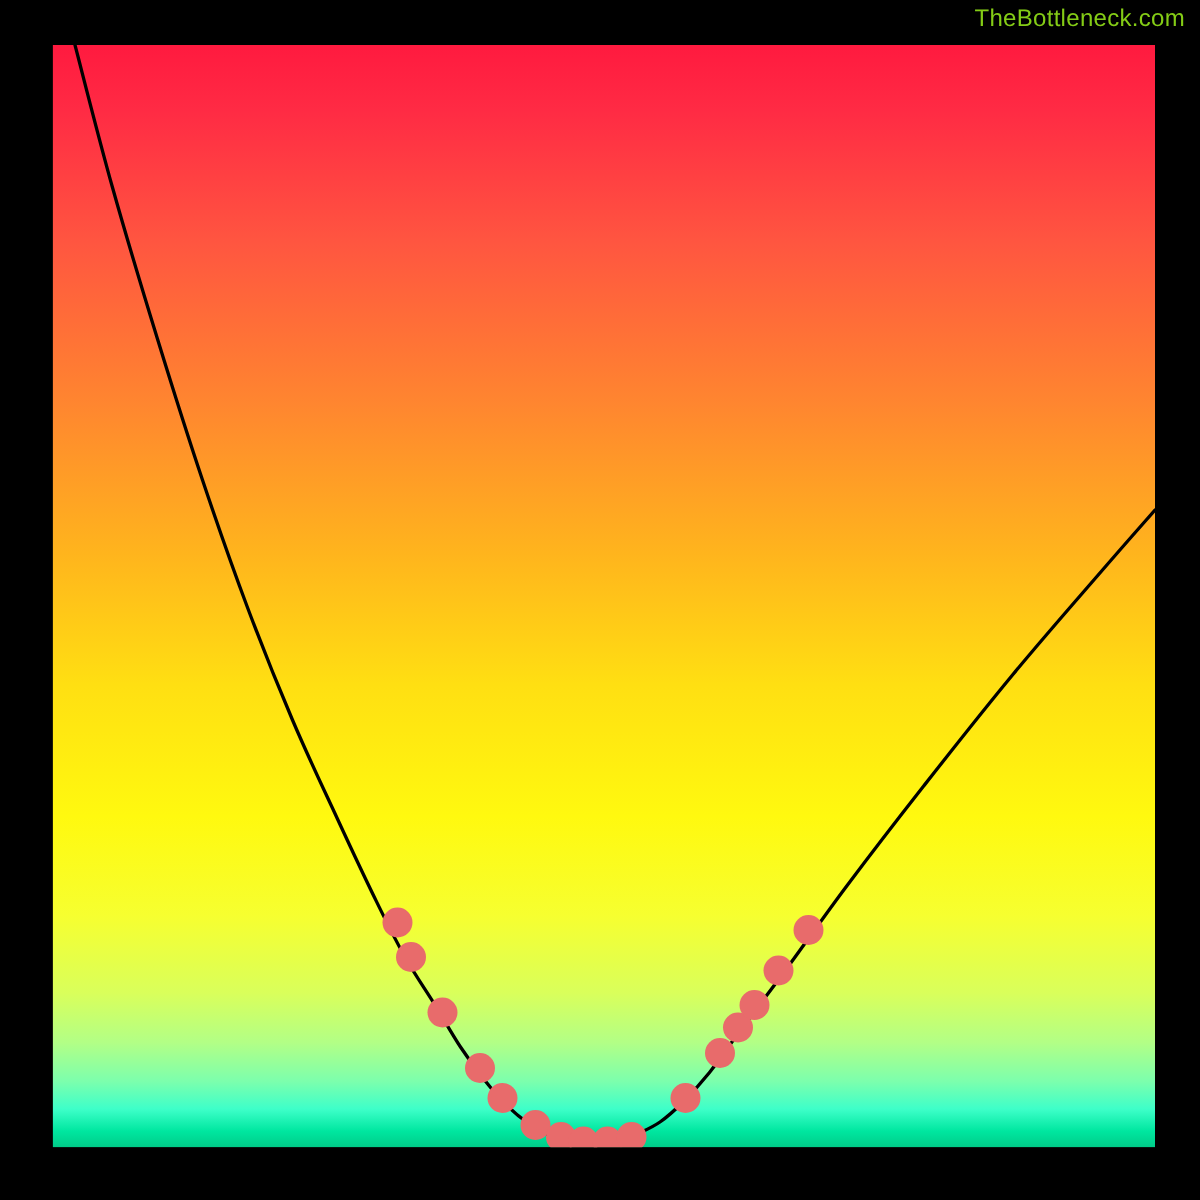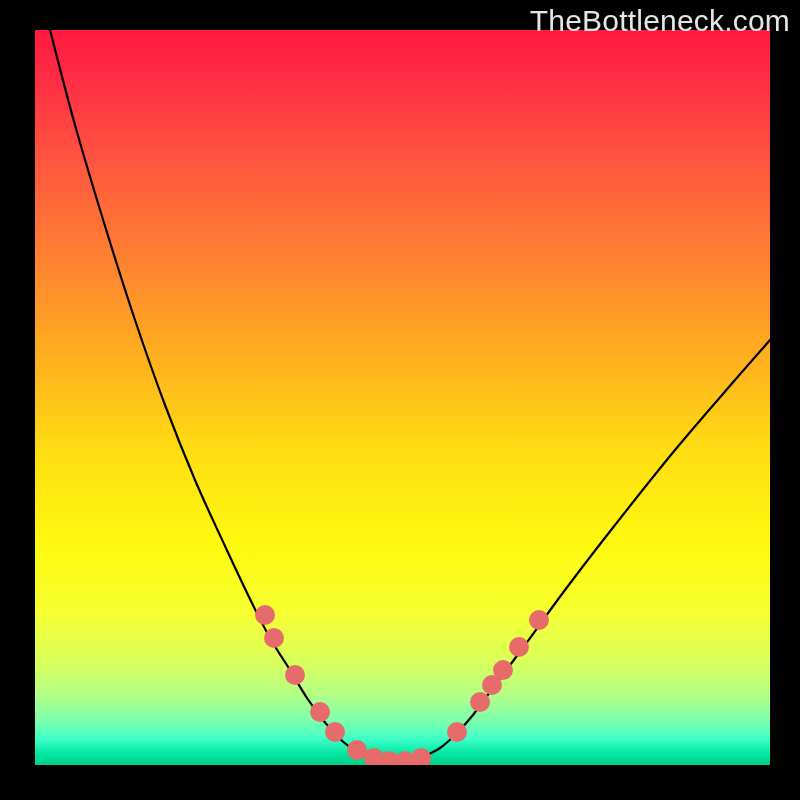--- a/index.html
+++ b/index.html
@@ -16,22 +16,22 @@
     left: 0;
     top: 0;
     width: 800px;
     height: 800px;
     background: #000;
   }
   .watermark {
     position: absolute;
     top: 4px;
     right: 10px;
-    color: #e5e5e5;
-    font-size: 30px;
+    color: #84cc16;
+    font-size: 16px;
     font-weight: 500;
     letter-spacing: 0.2px;
     z-index: 50;
   }
   .plot-area {
     position: absolute;
     left: 35px;
     top: 30px;
     width: 735px;
     height: 735px;

